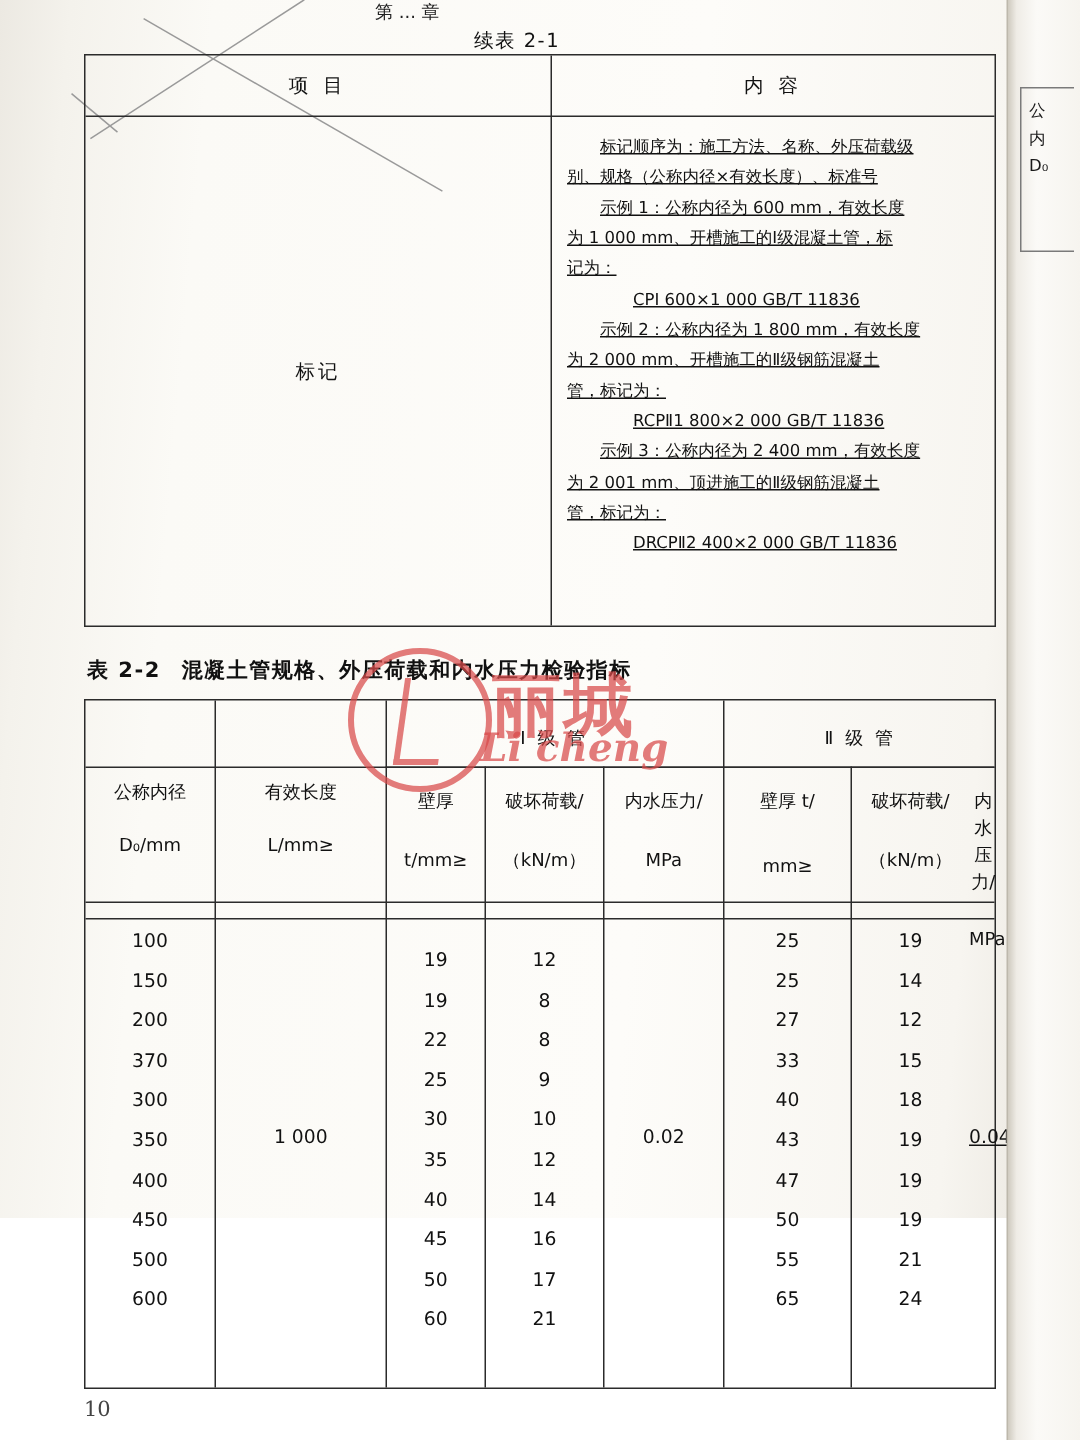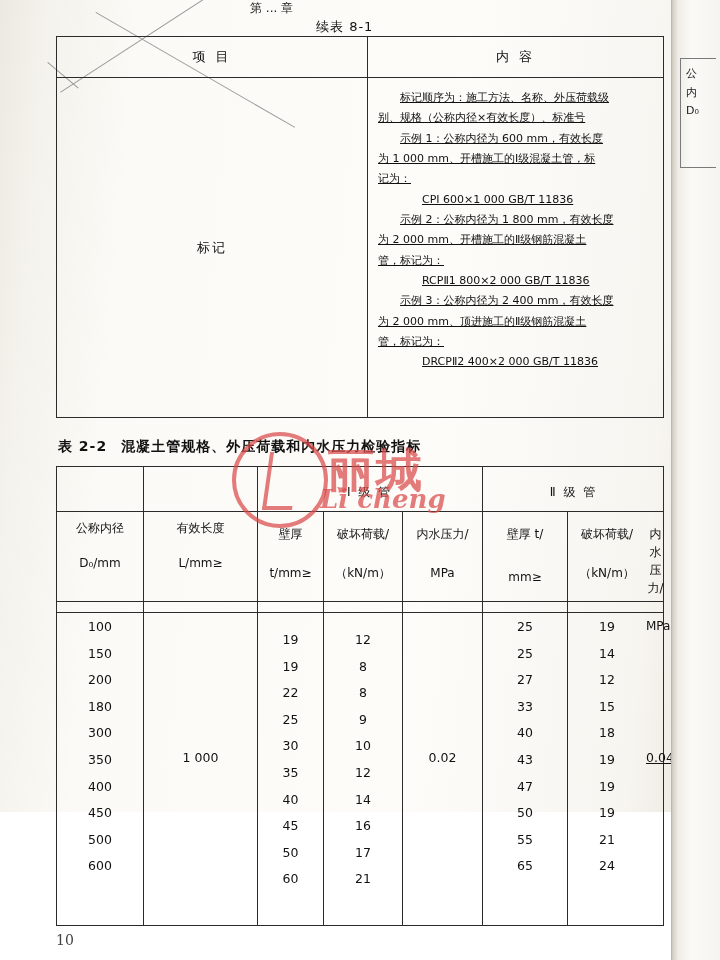--- a/index.html
+++ b/index.html
@@ -244,41 +244,41 @@
 <div id="page">
 
   <div class="scratch" style="left:60px; top:92px; width:170px; transform: rotate(-33deg);"></div>
   <div class="scratch" style="left:96px; top:12px; width:230px; transform: rotate(30deg);"></div>
   <div class="scratch" style="left:48px; top:62px; width:40px; transform: rotate(40deg);"></div>
 
   <div id="top-cut">第 ... 章</div>
 
   <div class="content">
 
-    <div class="cont-title">续表 8-1</div>
+    <div class="cont-title">续表 2-1</div>
 
     <div class="tbl1">
       <div class="vline"></div>
       <div class="hline"></div>
       <div class="hdr-left">项  目</div>
       <div class="hdr-right">内  容</div>
       <div class="cell-left">标记</div>
       <div class="cell-right">
         <p class="ind1">标记顺序为：施工方法、名称、外压荷载级</p>
         <p>别、规格（公称内径×有效长度）、标准号</p>
         <p class="ind1">示例 1：公称内径为 600 mm，有效长度</p>
         <p>为 1 000 mm、开槽施工的Ⅰ级混凝土管，标</p>
         <p>记为：</p>
         <p class="ind2">CPI 600×1 000 GB/T 11836</p>
         <p class="ind1">示例 2：公称内径为 1 800 mm，有效长度</p>
         <p>为 2 000 mm、开槽施工的Ⅱ级钢筋混凝土</p>
         <p>管，标记为：</p>
         <p class="ind2">RCPⅡ1 800×2 000 GB/T 11836</p>
         <p class="ind1">示例 3：公称内径为 2 400 mm，有效长度</p>
-        <p>为 2 000 mm、顶进施工的Ⅱ级钢筋混凝土</p>
+        <p>为 2 001 mm、顶进施工的Ⅱ级钢筋混凝土</p>
         <p>管，标记为：</p>
         <p class="ind2">DRCPⅡ2 400×2 000 GB/T 11836</p>
       </div>
     </div>
 
     <div class="t2-caption">
       <span class="num">表 2-2</span><span>混凝土管规格、外压荷载和内水压力检验指标</span>
     </div>
 
     <div class="tbl2">
@@ -331,21 +331,21 @@
         <div>内水压力/</div>
         <div style="margin-top:20px;">MPa</div>
       </div>
 
       <div class="t2-body">
 
         <div class="colcell" style="left:0; top:12px; width:86px;">
           <div>100</div>
           <div>150</div>
           <div>200</div>
-          <div>180</div>
+          <div>370</div>
           <div>300</div>
           <div>350</div>
           <div>400</div>
           <div>450</div>
           <div>500</div>
           <div>600</div>
         </div>
 
         <div class="colcell" style="left:87px; top:143px; width:113px;">1 000</div>
 

